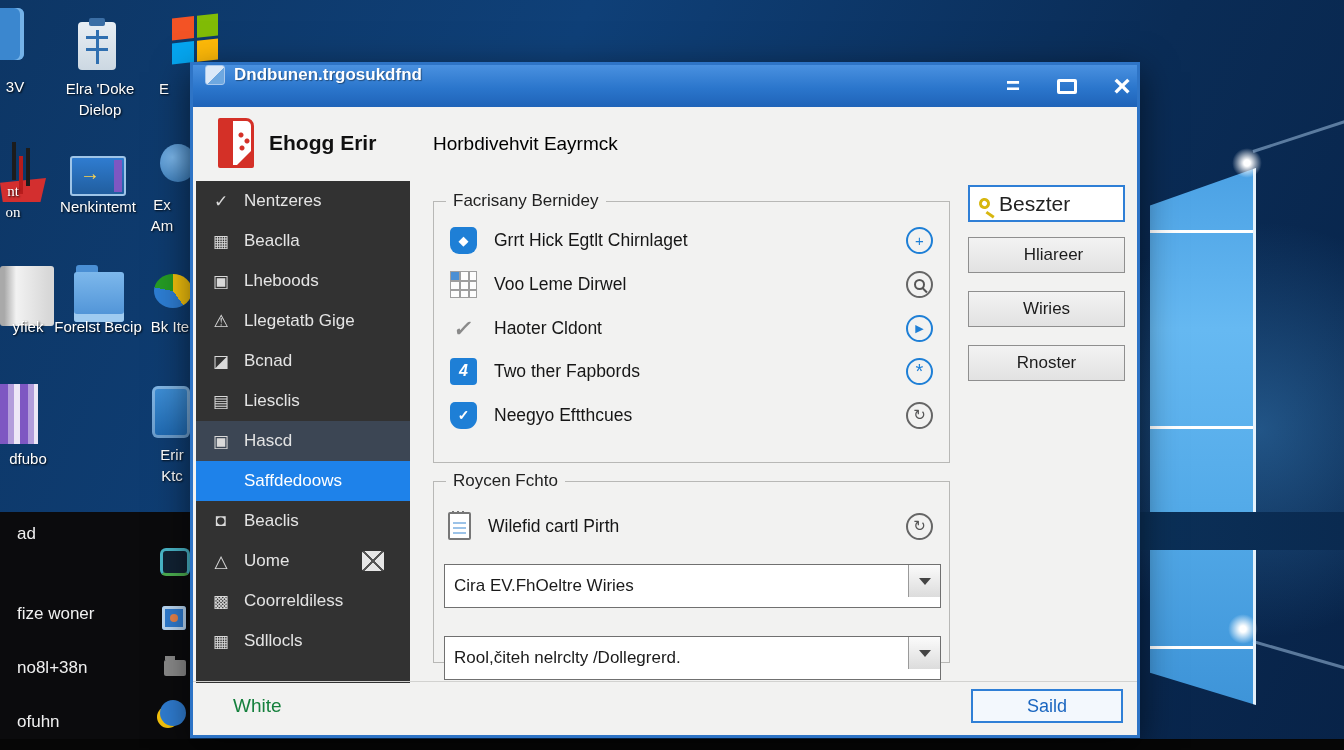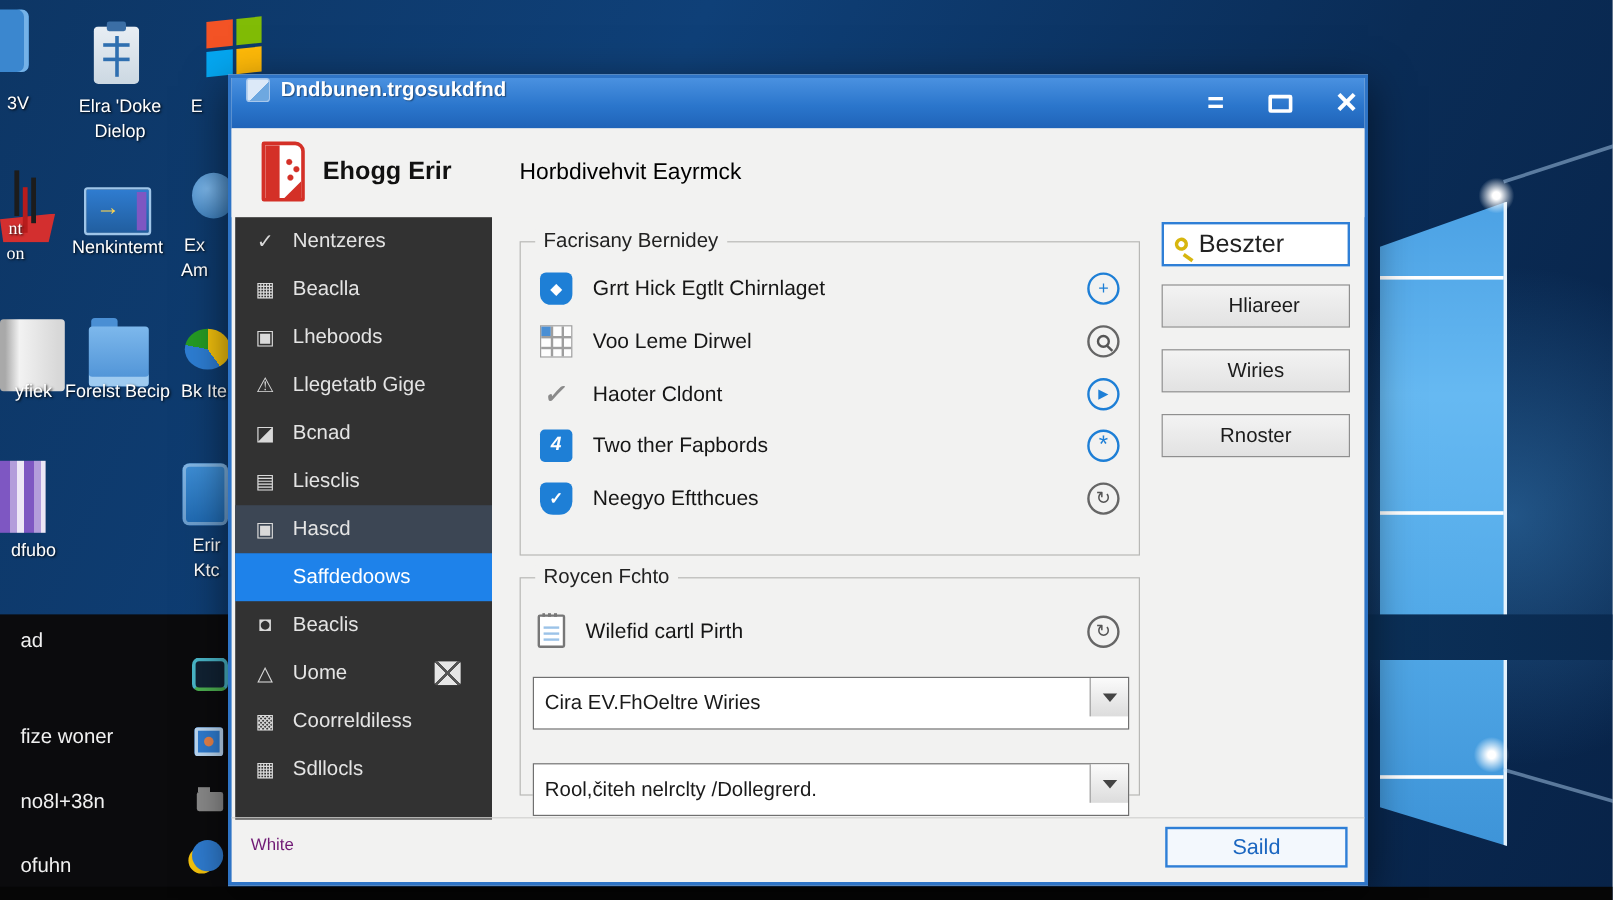--- a/index.html
+++ b/index.html
@@ -174,21 +174,21 @@
   .key { position:relative; width:11px; height:11px; border:3px solid #d7b60e; border-radius:50%;
          margin-left:9px; transform:rotate(35deg); }
   .key::after { content:''; position:absolute; left:9px; top:7px; width:9px; height:3px; background:#d7b60e; }
   .searchtext { margin-left:9px; font-size:21px; color:#222; }
   .rbtn { position:absolute; left:775px; width:157px; height:36px; background:linear-gradient(#f3f3f3,#e2e2e2);
           border:1px solid #8f8f8f; display:flex; align-items:center; justify-content:center;
           font-size:17px; color:#1c1c1c; }
 
   
   .footline { position:absolute; left:0; top:616px; width:100%; height:1px; background:#d2d2d0; }
-  .status { position:absolute; left:16px; top:630px; font-size:14px; color:#701a75; }
+  .status { position:absolute; left:40px; top:630px; font-size:19px; color:#15803d; }
   .savebtn { position:absolute; left:778px; top:624px; width:152px; height:34px; background:#f3f8fd;
              border:2px solid #2f7fd6; color:#1a66c0; font-size:18px; display:flex;
              align-items:center; justify-content:center; }
 </style>
 </head>
 <body>
 
 <div class="stage">
 
   <div class="glowbig"></div>

